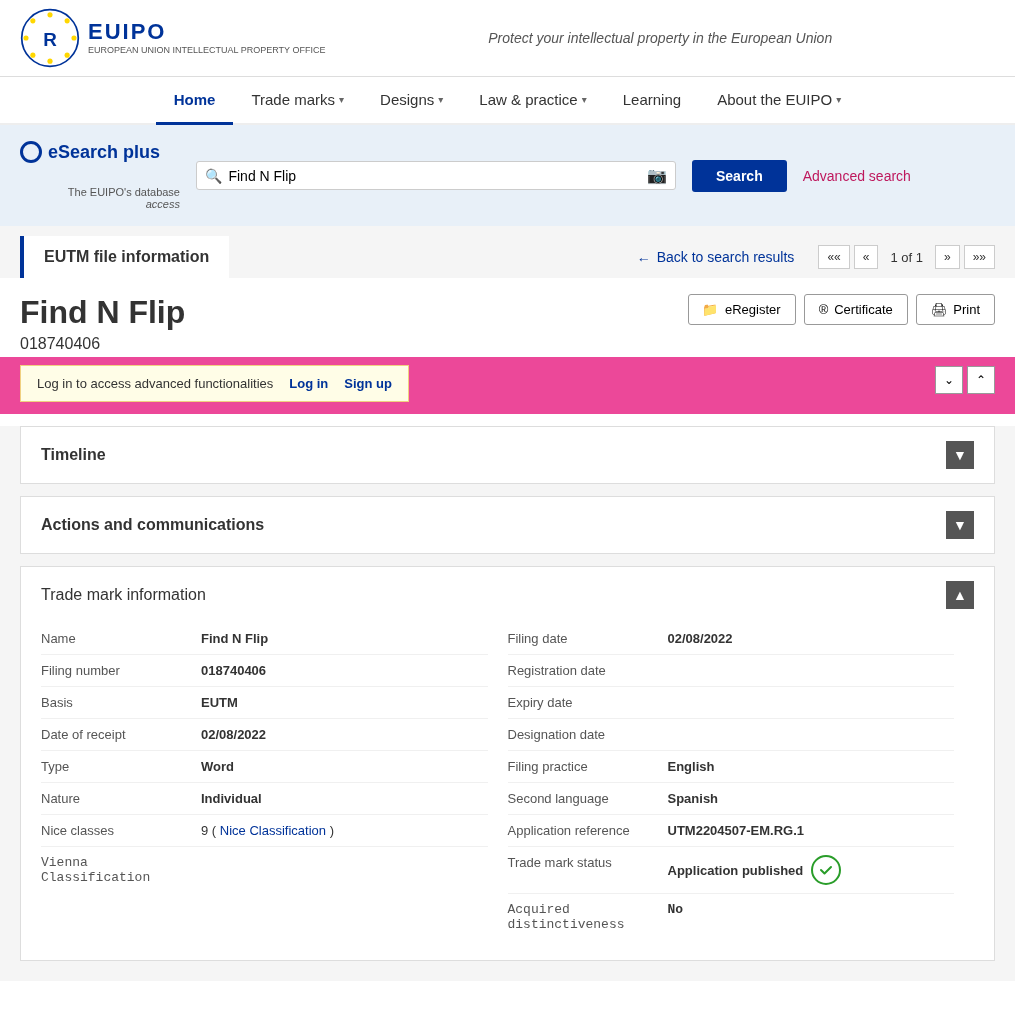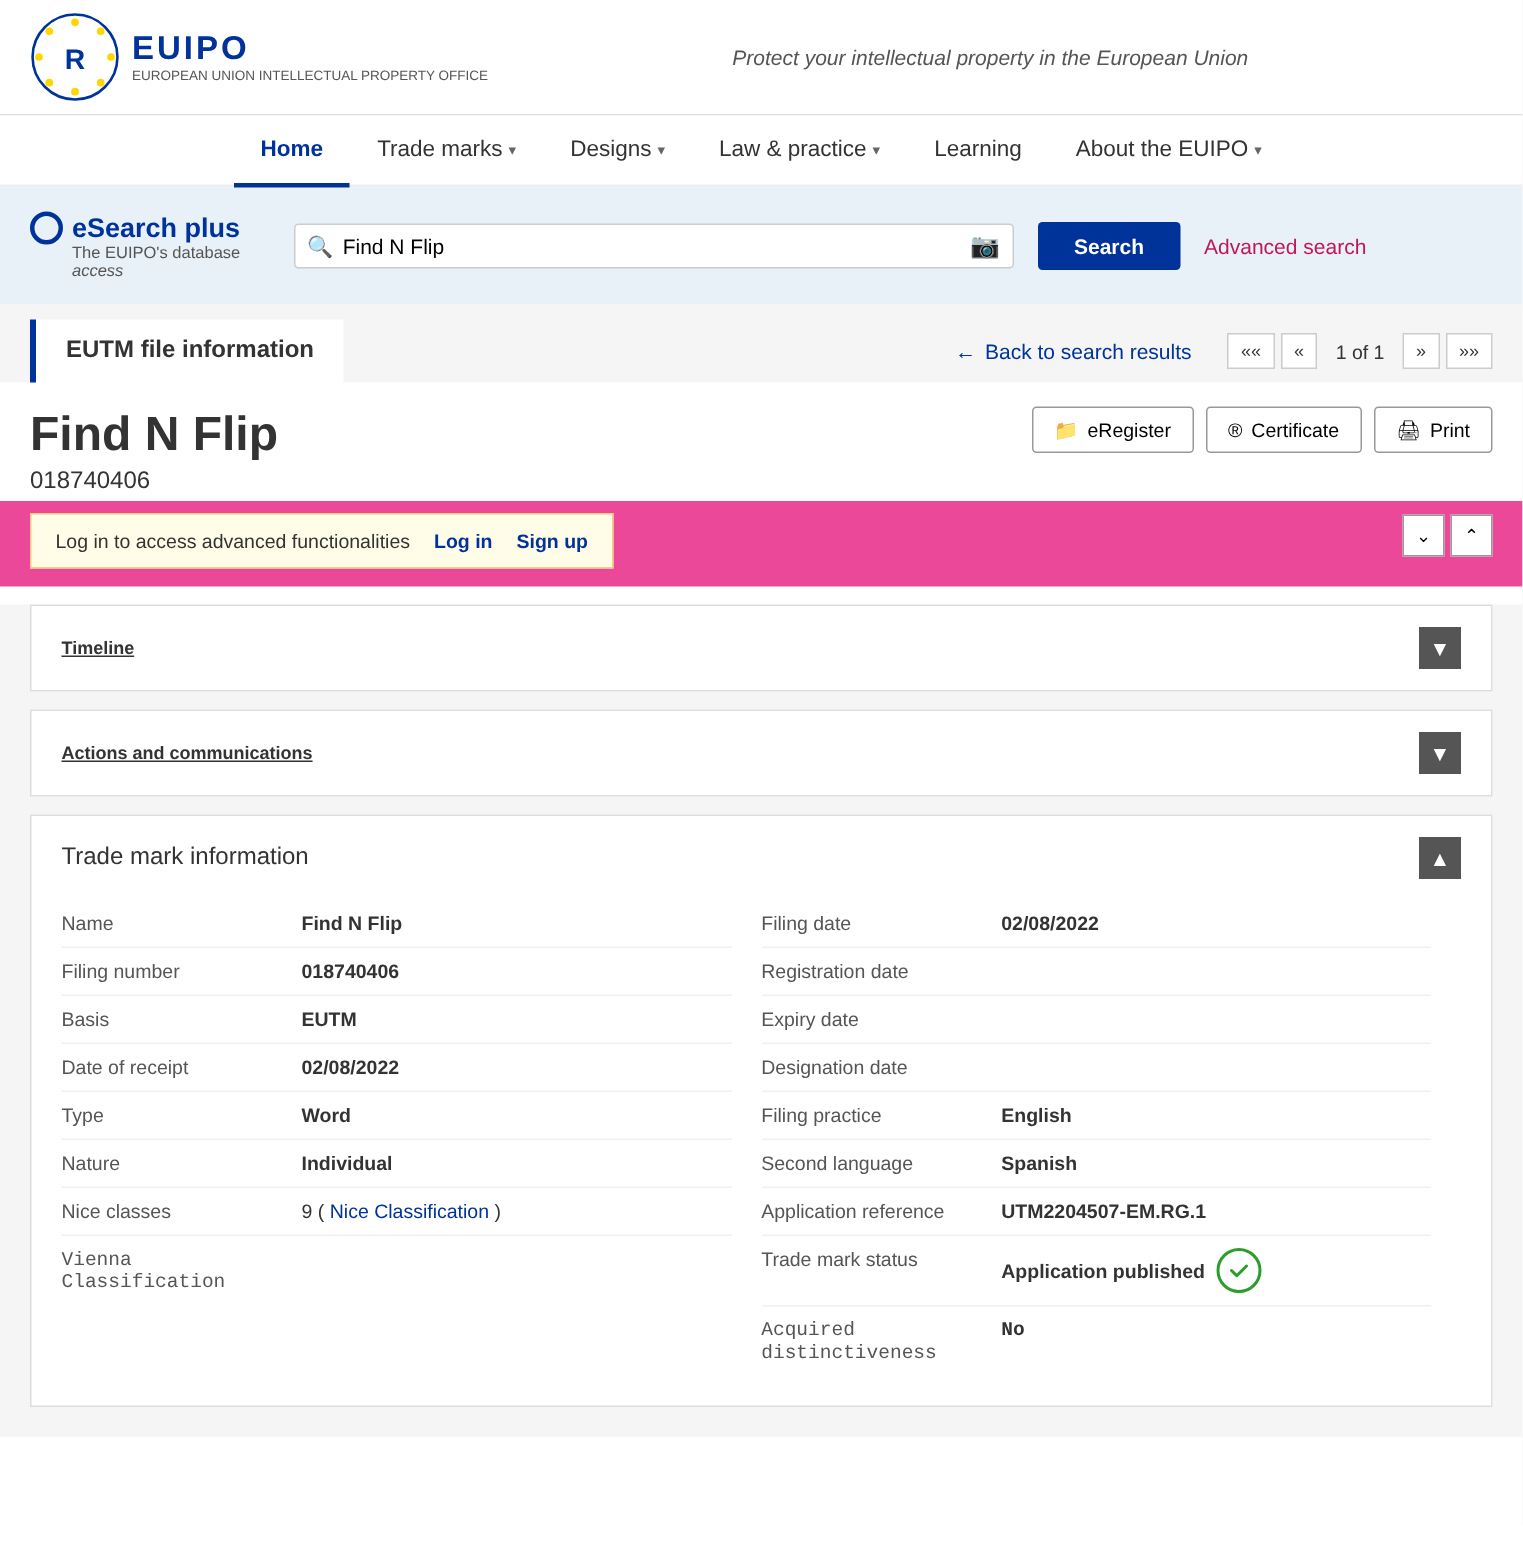--- a/index.html
+++ b/index.html
@@ -79,40 +79,42 @@
       background: #e8f0f8;
       padding: 16px 20px;
       display: flex;
       align-items: center;
       gap: 16px;
     }
     .esearch-brand {
       display: flex;
       flex-direction: column;
       min-width: 160px;
+      text-align: right;
     }
     .esearch-title {
       display: flex;
       align-items: center;
       gap: 6px;
       font-size: 18px;
       font-weight: bold;
       color: #003399;
     }
     .esearch-title .search-circle {
       width: 22px;
       height: 22px;
       border: 3px solid #003399;
       border-radius: 50%;
       display: inline-block;
     }
     .esearch-subtitle {
       font-size: 11px;
       color: #555;
       margin-left: 28px;
+      margin-top: 23px;
     }
     .esearch-access {
       font-size: 11px;
       color: #555;
       font-style: italic;
       margin-left: 28px;
     }
     .search-input-wrapper {
       display: flex;
       align-items: center;
@@ -264,24 +266,23 @@
       border: 1px solid #ddd;
     }
     .section-header {
       display: flex;
       align-items: center;
       justify-content: space-between;
       padding: 14px 20px;
       cursor: pointer;
     }
     .section-title {
-      font-size: 12px;
-      font-weight: bold;
-      color: #333;
-      text-decoration: underline;
+      font-size: 16px;
+      font-weight: bold;
+      color: #333;
     }
     .section-toggle {
       width: 28px;
       height: 28px;
       background: #555;
       color: #fff;
       border: none;
       cursor: pointer;
       display: flex;
       align-items: center;

